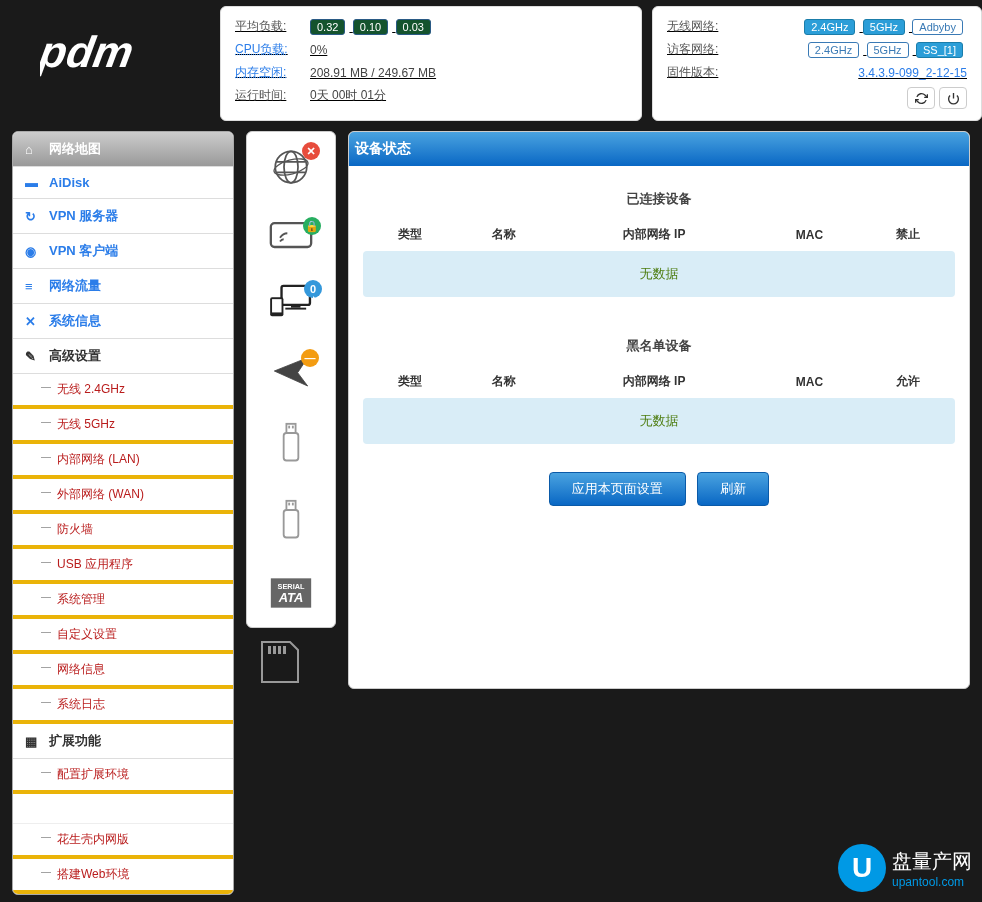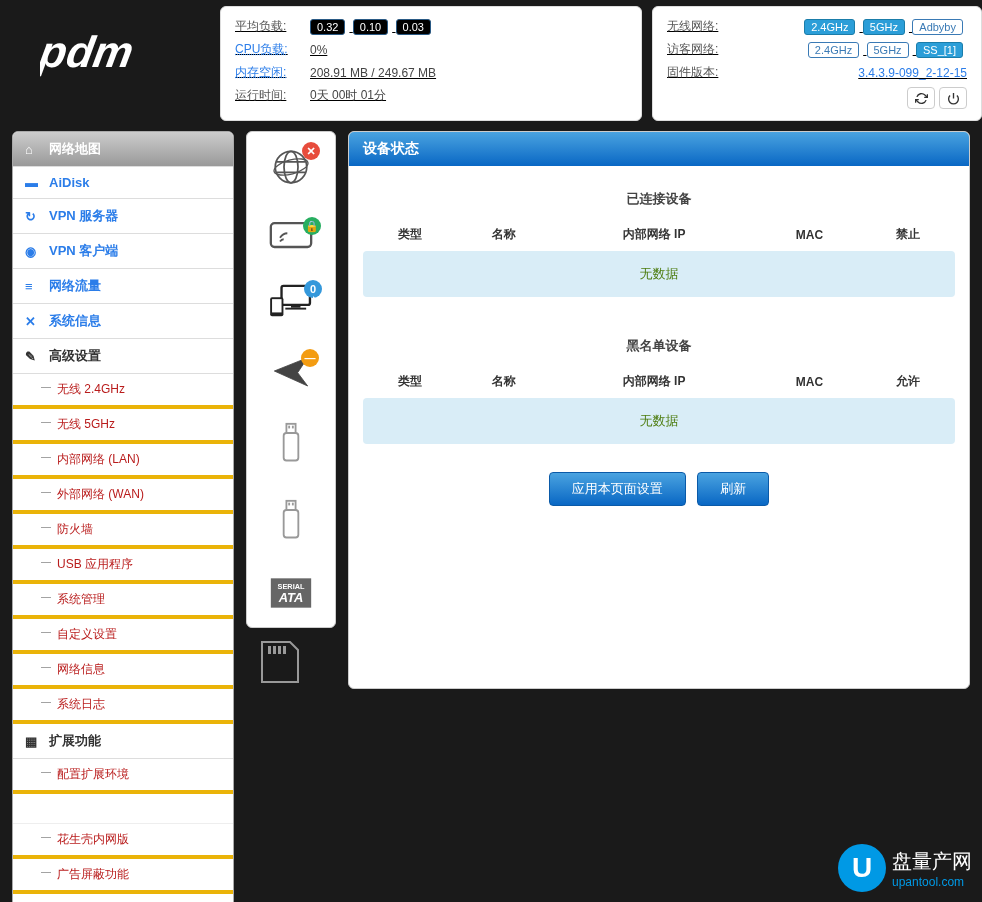--- a/index.html
+++ b/index.html
@@ -10,21 +10,21 @@
 
 .left-col { width: 222px; flex-shrink: 0; }
 .status-bar { flex: 1; display: flex; gap: 10px; margin-bottom: 10px; text-decoration: underline; }
 .status-box { background: #fff; border-radius: 6px; padding: 8px 14px; border: 1px solid #ddd; }
 .status-box.left { flex: 1; }
 .status-box.right { width: 330px; }
 .status-row { display: flex; align-items: center; padding: 3px 0; font-size: 12px; }
 .status-label { width: 75px; color: #555; }
 .status-label.link { color: #2b7de9; text-decoration: underline dotted; cursor: pointer; }
 .status-val { color: #444; }
-.badge { display: inline-block; background: #000000; color: #fff; padding: 1px 6px; border-radius: 3px; margin-right: 4px; font-size: 11px; border: 1px solid #2a5a85; }
+.badge { display: inline-block; background: #14532d; color: #fff; padding: 1px 6px; border-radius: 3px; margin-right: 4px; font-size: 11px; border: 1px solid #2a5a85; }
 .badge.outline { background: #fff; color: #3a7ab5; border: 1px solid #3a7ab5; }
 .badge.bright { background: #2b9ed8; border-color: #1a7daa; }
 .fw-link { color: #2b7de9; }
 .icon-btn { display: inline-flex; align-items: center; justify-content: center; width: 28px; height: 22px; border: 1px solid #ccc; border-radius: 4px; background: #fff; cursor: pointer; margin-left: 4px; }
 
 .sidebar { background: #fff; border-radius: 6px; border: 1px solid #aaa; overflow: hidden; }
 .nav-item { padding: 8px 12px; border-bottom: 1px solid #ddd; cursor: pointer; display: flex; align-items: center; gap: 8px; font-size: 13px; font-weight: bold; }
 .nav-item.header { background: linear-gradient(#ccc, #999); color: #fff; }
 .nav-item .ico { width: 16px; display: inline-block; }
 .nav-item.blue { color: #2b7de9; }
@@ -37,21 +37,21 @@
 .icon-col { width: 90px; background: #fff; border-radius: 6px; border: 1px solid #ccc; padding: 14px 0; display: flex; flex-direction: column; align-items: center; gap: 30px; }
 .icon-item { position: relative; cursor: pointer; }
 .icon-item.active::after { content: ""; position: absolute; right: -15px; top: 50%; transform: translateY(-50%); border: 8px solid transparent; border-left-color: #fff; }
 .status-dot { position: absolute; top: -4px; right: -8px; width: 18px; height: 18px; border-radius: 50%; display: flex; align-items: center; justify-content: center; color: #fff; font-size: 11px; font-weight: bold; }
 .dot-red { background: #e74c3c; }
 .dot-green { background: #27ae60; }
 .dot-blue { background: #3498db; }
 .dot-orange { background: #f39c12; }
 
 .content-panel { flex: 1; background: #fff; border-radius: 6px; border: 1px solid #ccc; overflow: hidden; }
-.panel-header { background: linear-gradient(#4aa3e0, #0967c4); color: #fff; padding: 8px 14px; font-weight: bold; font-size: 14px; }
+.panel-header { background: linear-gradient(#4aa3e0, #0967c4); color: #fff; padding: 8px 6px; font-weight: bold; font-size: 14px; }
 .panel-body { padding: 14px; }
 .section-title { text-align: center; font-weight: bold; color: #444; padding: 10px 0; font-size: 13px; }
 .tbl { width: 100%; border-collapse: collapse; }
 .tbl th { padding: 8px 4px; font-weight: bold; font-size: 12px; color: #333; text-align: center; }
 .tbl .nodata td { background: #d9edf7; text-align: center; padding: 14px; color: #4d7c0f; border-radius: 4px; }
 .btn-row { text-align: center; margin-top: 24px; }
 .btn { display: inline-block; padding: 7px 22px; background: linear-gradient(#4aa3e0, #0967c4); color: #fff; border: 1px solid #0a5aa8; border-radius: 4px; cursor: pointer; margin: 4px 4px; font-size: 13px; }
 
 .sdcard { margin-top: 10px; width: 44px; margin-left: 12px; }
 
@@ -181,21 +181,20 @@
       <div class="nav-item dark">
           <span class="ico">▦</span>
           <span>扩展功能</span>
         </div>
       <div id="ext-subs">
           <div class="nav-sub">配置扩展环境</div>
         </div>
       <div class="nav-spacer"></div>
       <div id="ext-subs2">
           <div class="nav-sub">花生壳内网版</div>
-          <div class="nav-sub">广告屏蔽功能</div>
           <div class="nav-sub">搭建Web环境</div>
         </div>
     </div>
   </div>
 
   <div style="flex:1;">
     <div class="main-area">
       <div>
         <div class="icon-col">
           <div class="icon-item">

